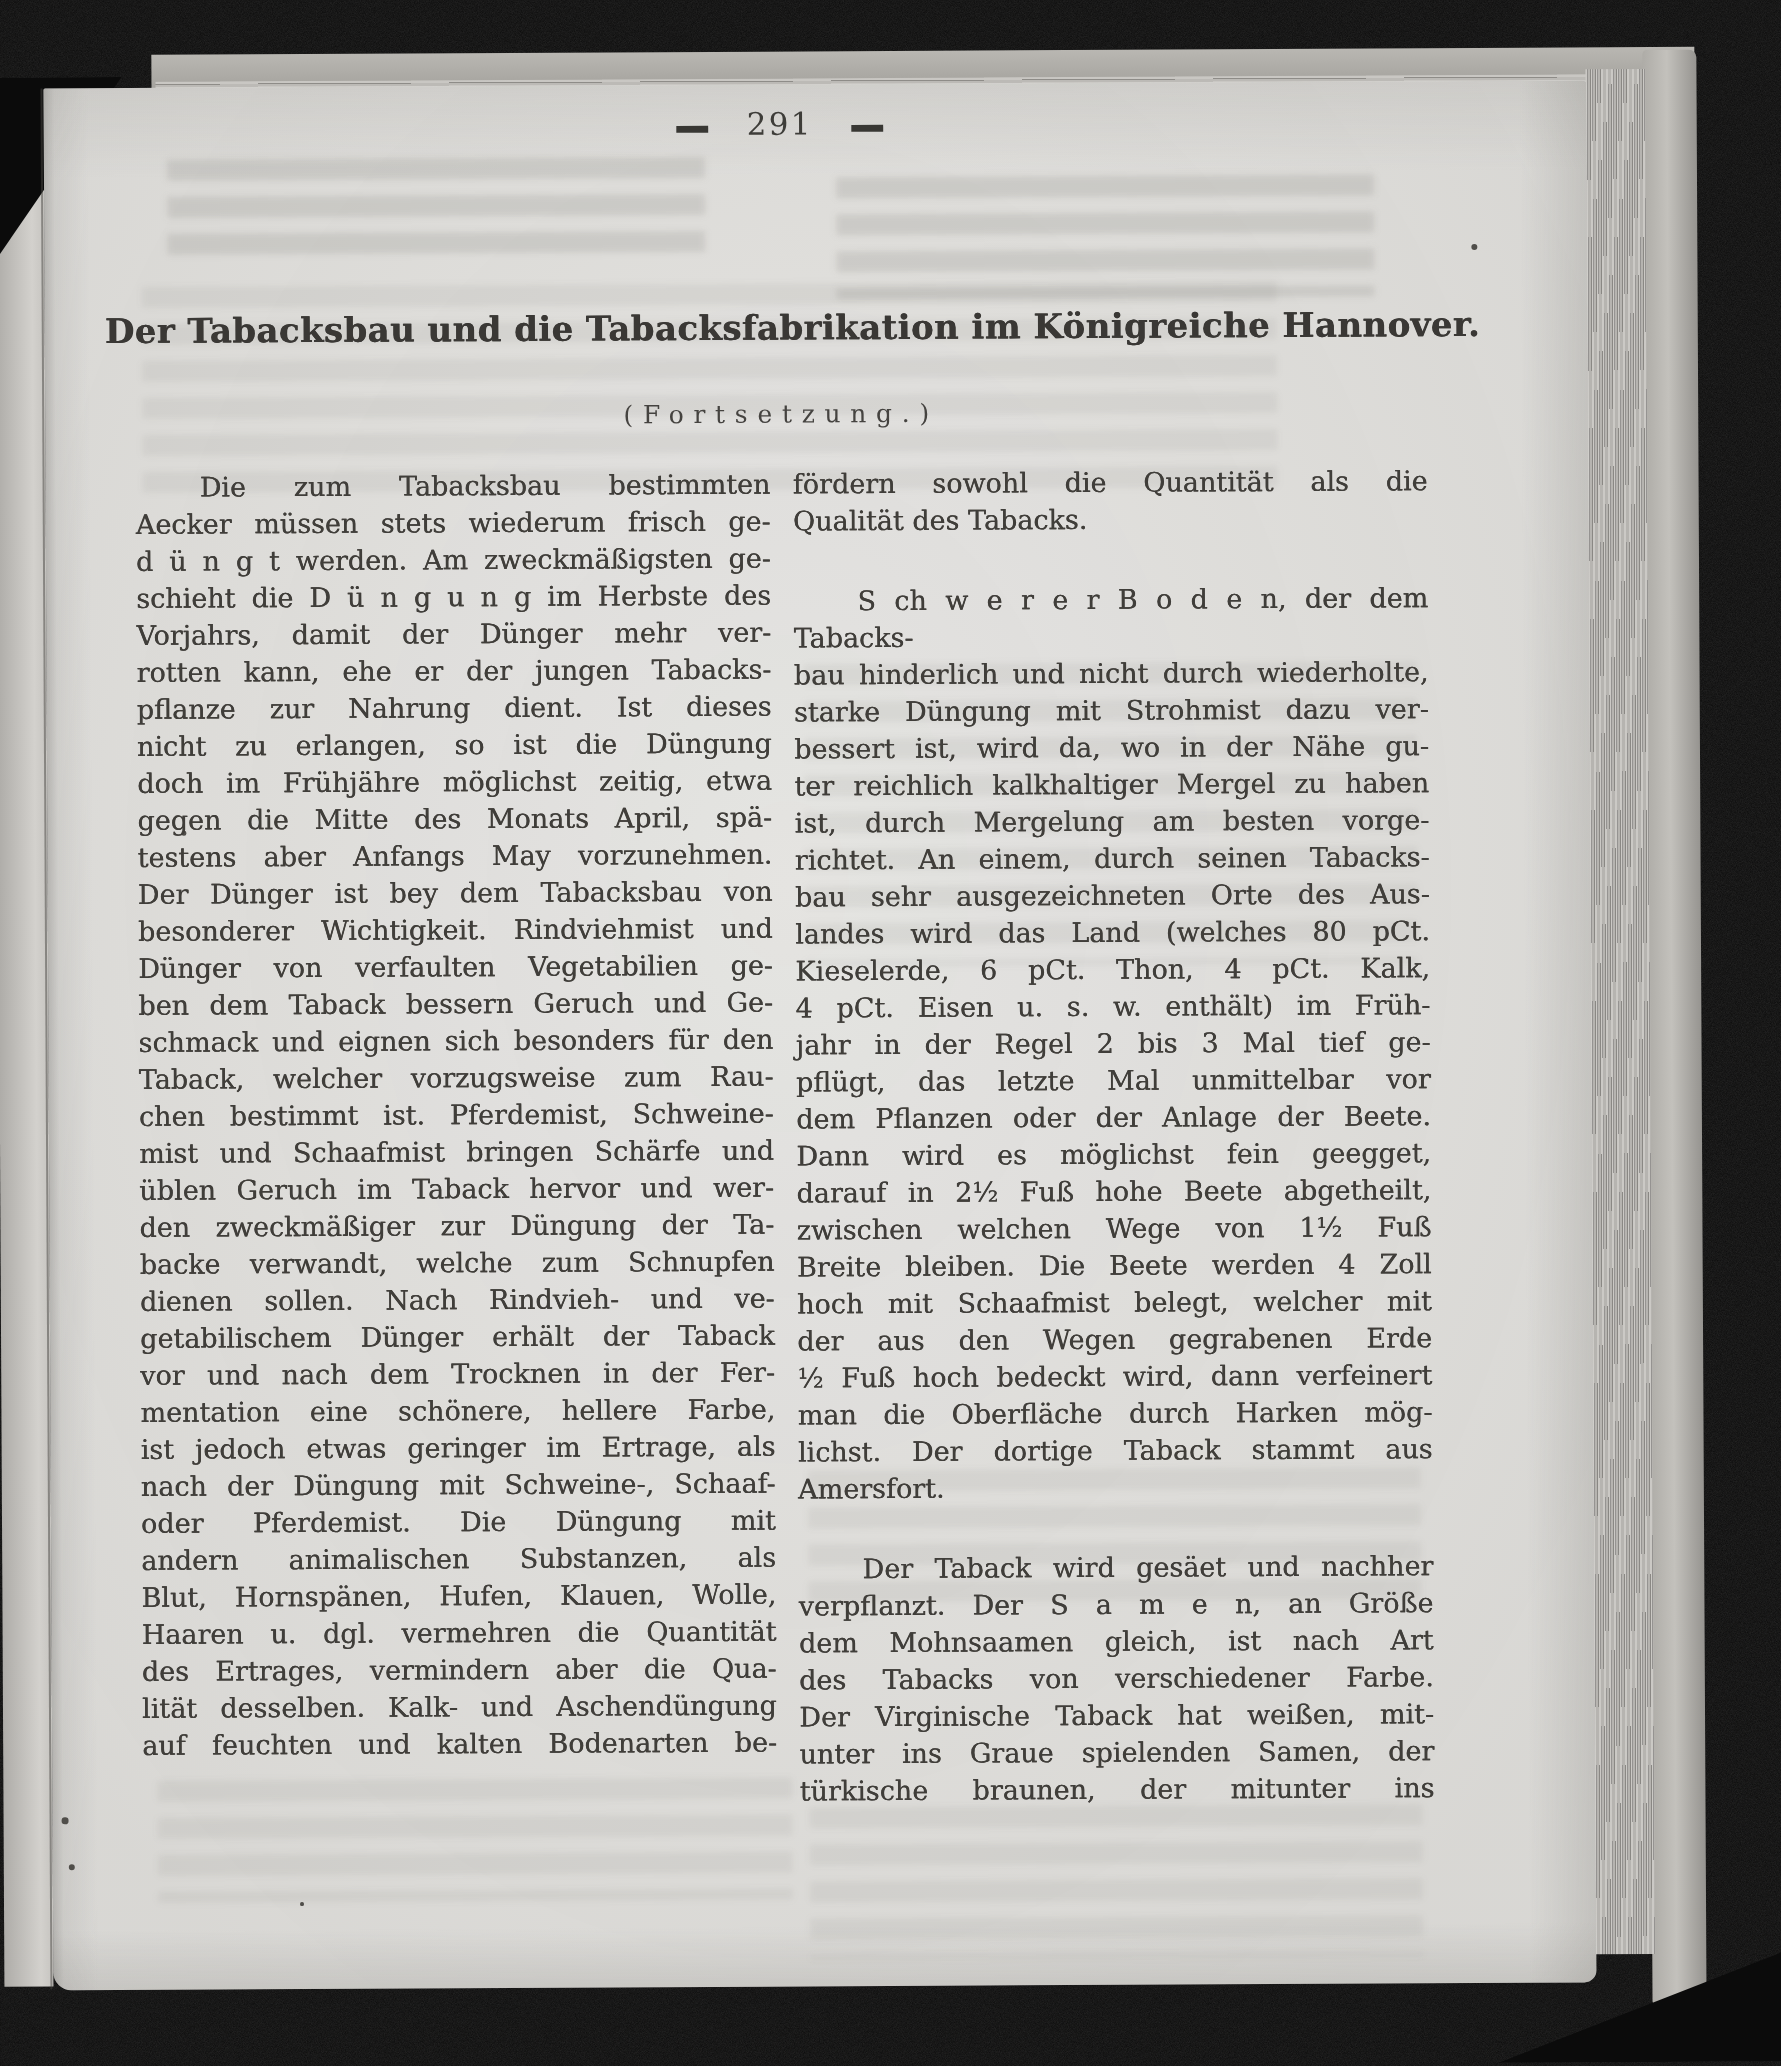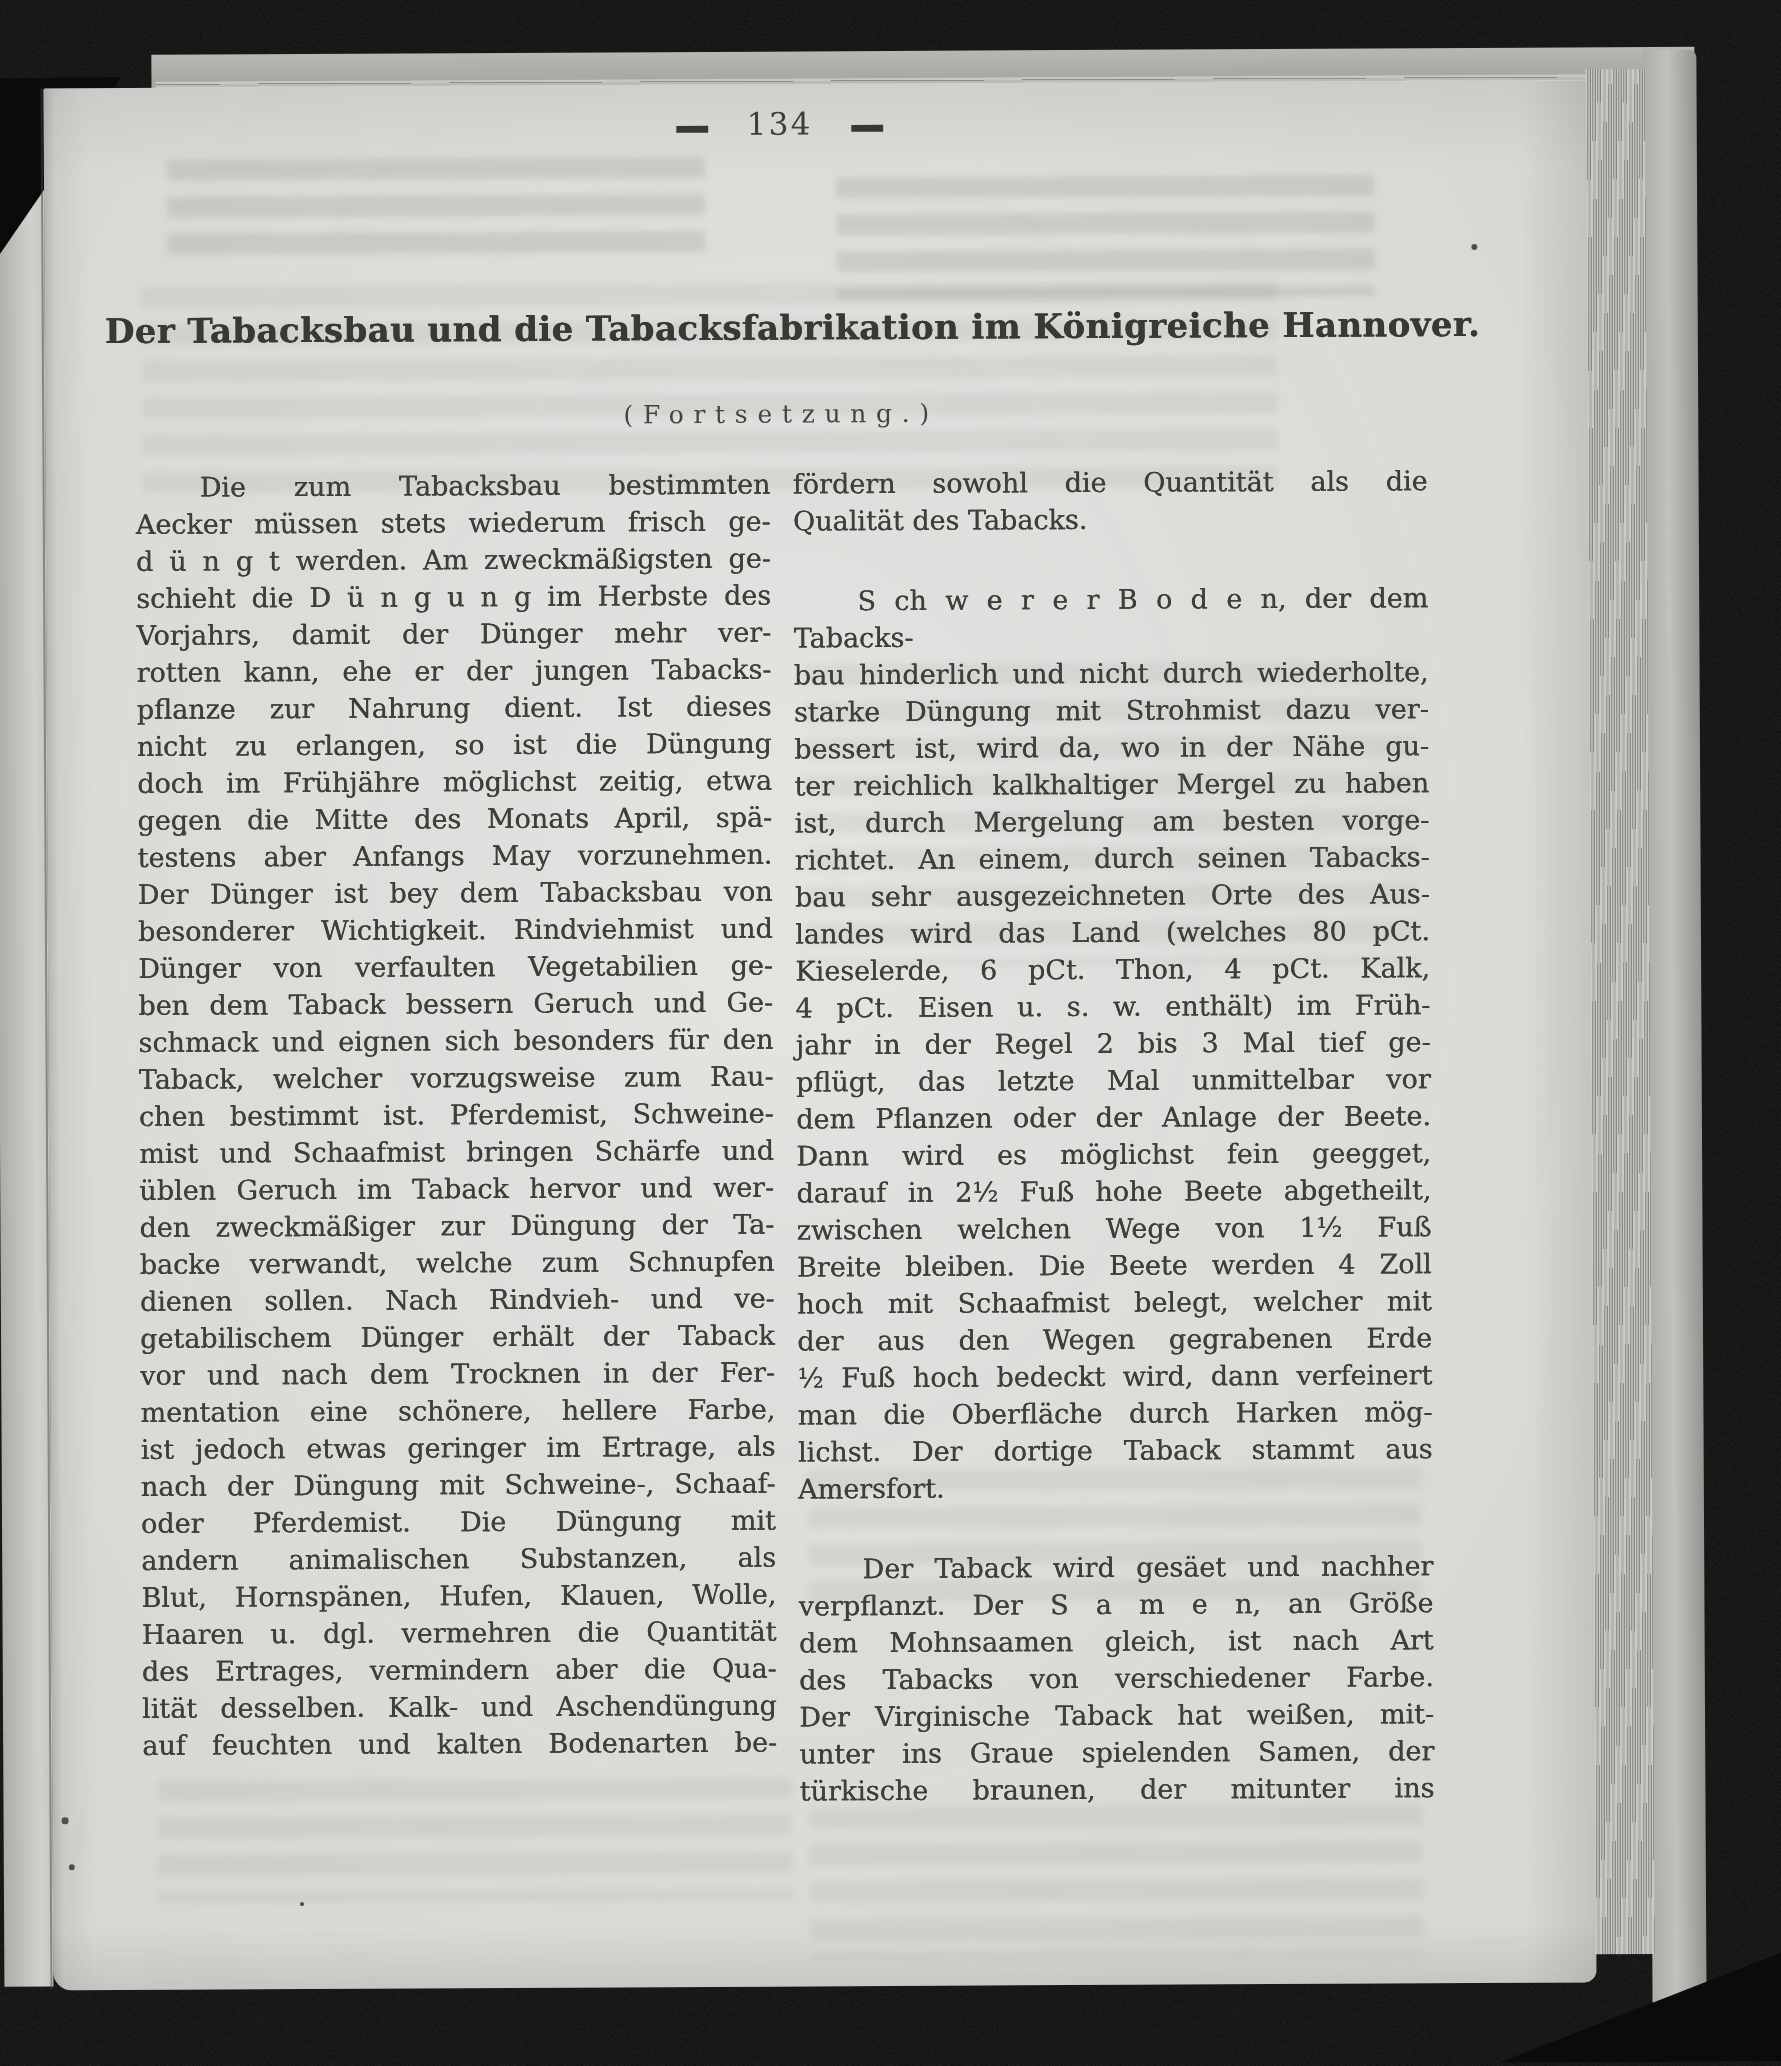--- a/index.html
+++ b/index.html
@@ -107,21 +107,21 @@
 
     <div class="speck" style="left:1427px;top:163px;width:6px;height:6px;"></div>
     <div class="speck" style="left:134px;top:743px;width:4.5px;height:4.5px;"></div>
     <div class="speck" style="left:9px;top:1729px;width:6.7px;height:6.7px;"></div>
     <div class="speck" style="left:16.4px;top:1776px;width:6px;height:6px;"></div>
     <div class="speck" style="left:247px;top:1815px;width:3.7px;height:3.7px;"></div>
 
     <div class="textblock">
 
       <div class="pagehead">
-        <span class="dash">—</span><span class="num">134</span><span class="dash">—</span>
+        <span class="dash">—</span><span class="num">291</span><span class="dash">—</span>
       </div>
 
       <div class="title">Der Tabacksbau und die Tabacksfabrikation im Königreiche Hannover.</div>
       <div class="subtitle">(Fortsetzung.)</div>
 
       <div class="columns">
         <div class="col">
             <div class="para">
               <div class="line indent">Die zum Tabacksbau bestimmten</div>
               <div class="line">Aecker müssen stets wiederum frisch ge-</div>

